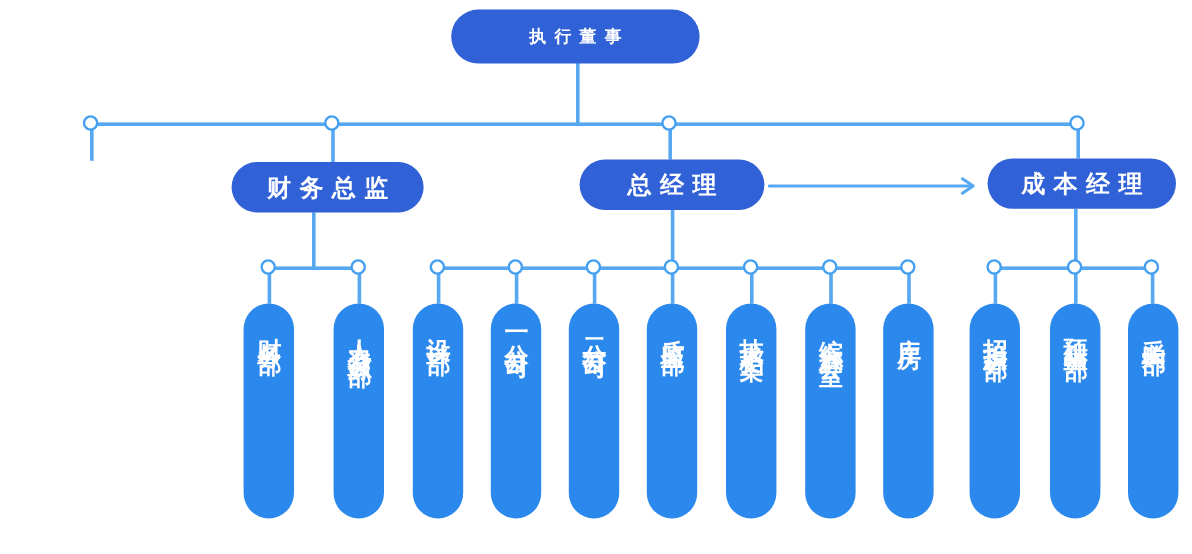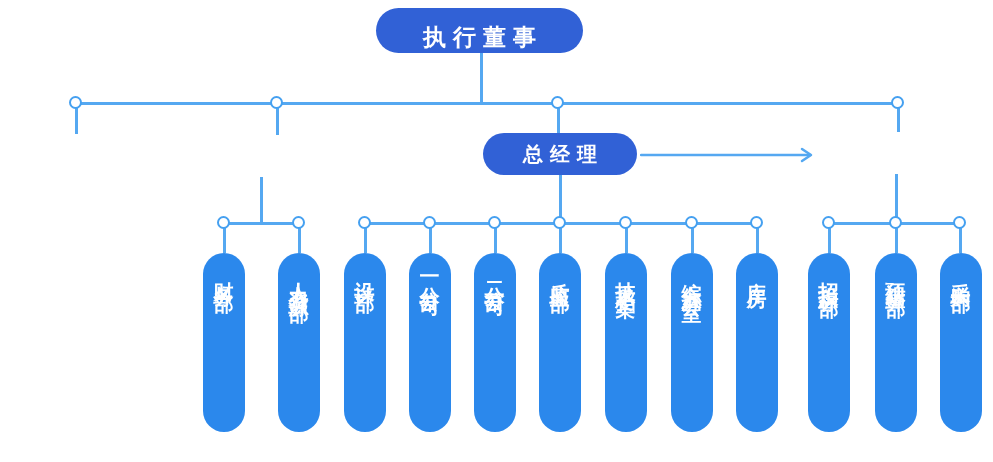--- a/index.html
+++ b/index.html
@@ -9,21 +9,21 @@
   }
   .vline{position:absolute;width:2.5px;background:#55a8f1;}
   .hline{position:absolute;height:2.5px;background:#55a8f1;}
   .dot{position:absolute;width:9px;height:9px;border:2.5px solid #45a0f0;border-radius:50%;background:#fff;}
   .mgr{
     position:absolute;background:#3161d6;border-radius:23px;color:#fff;
     display:flex;align-items:center;justify-content:center;
     font-weight:bold;font-size:20px;cursor:default;
   }
   .mgr span{letter-spacing:7px;padding-left:7px;white-space:nowrap;}
-  .root{font-size:23px;align-items:flex-end;}
+  .root{font-size:14px;}
   .dept{
     position:absolute;top:253px;width:42px;height:179px;background:#2b88ec;border-radius:21px;
     display:flex;justify-content:center;box-sizing:border-box;padding-top:13px;color:#fff;
   }
   .dept span{
     writing-mode:vertical-rl;text-orientation:upright;
     font-weight:bold;font-size:20px;letter-spacing:5px;line-height:1;white-space:nowrap;
   }
   svg.arrow{position:absolute;left:640px;top:147px;}
 </style>
@@ -83,22 +83,28 @@
 
   <svg class="arrow" width="180" height="16" viewBox="0 0 180 16">
     <line x1="1" y1="8" x2="170" y2="8" stroke="#55a8f1" stroke-width="2.5" stroke-linecap="round"></line>
     <polyline points="162,2 171,8 162,14" fill="none" stroke="#55a8f1" stroke-width="2.5" stroke-linecap="round" stroke-linejoin="round"></polyline>
   </svg>
 
   <div class="mgr root" style="left:376px;top:8px;width:207px;height:45px;">
     <span>执行董事</span>
   </div>
 
+  <div class="mgr" style="left:193px;top:135px;width:160px;height:42px;">
+    <span>财务总监</span>
+  </div>
   <div class="mgr" style="left:483px;top:133px;width:154px;height:42px;">
     <span>总经理</span>
+  </div>
+  <div class="mgr" style="left:823px;top:132px;width:157px;height:42px;">
+    <span>成本经理</span>
   </div>
 
   <div class="dept" style="left:203px;">
     <span>财务部</span>
   </div>
   <div class="dept" style="left:278px;">
     <span>人力资源部</span>
   </div>
   <div class="dept" style="left:344px;">
     <span>设计部</span>

